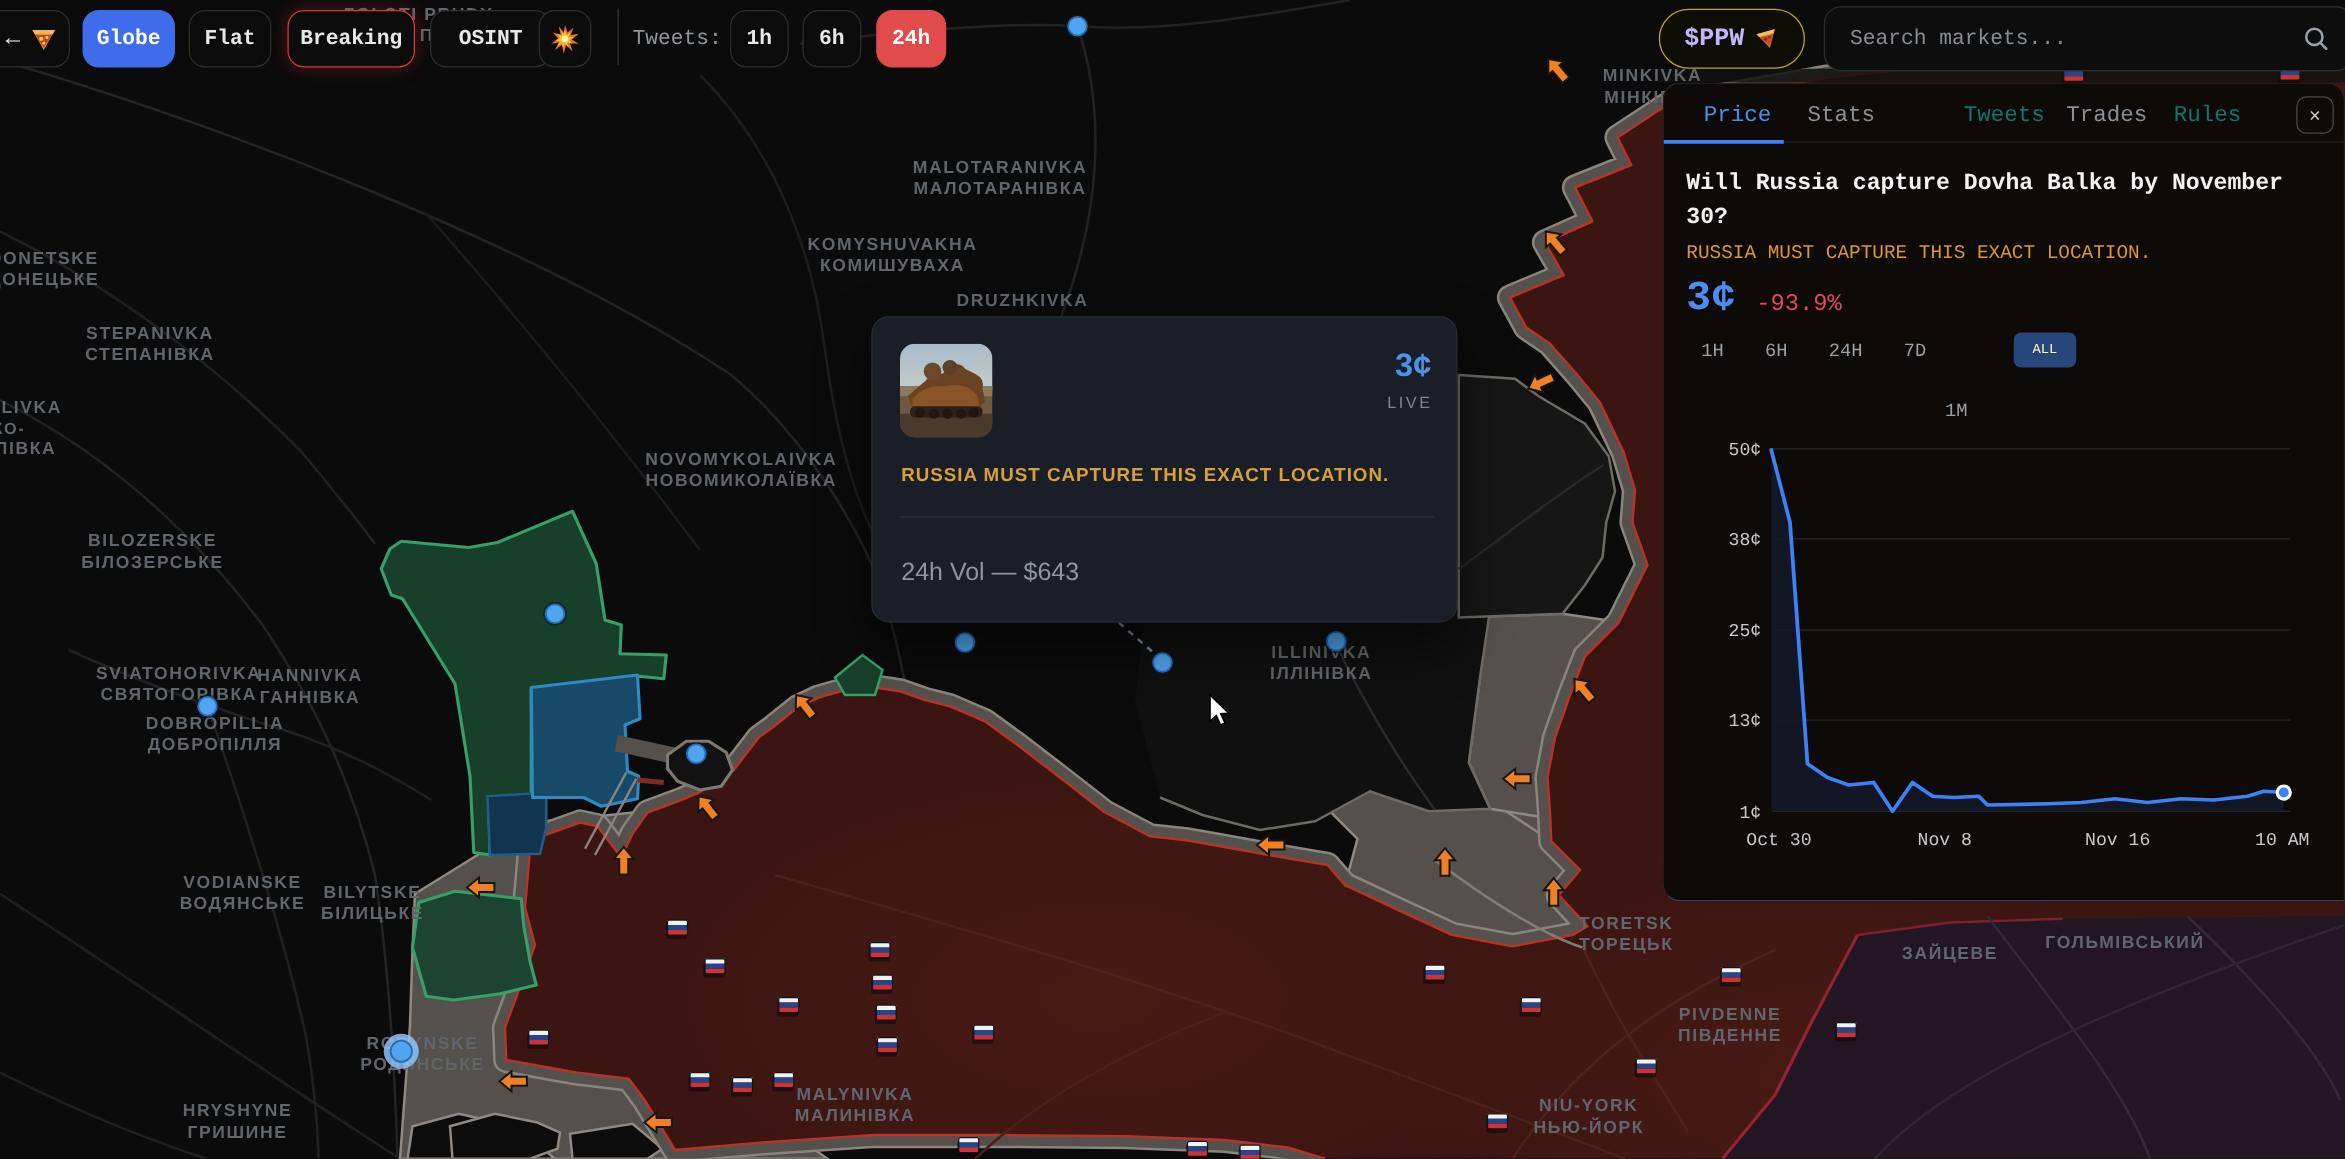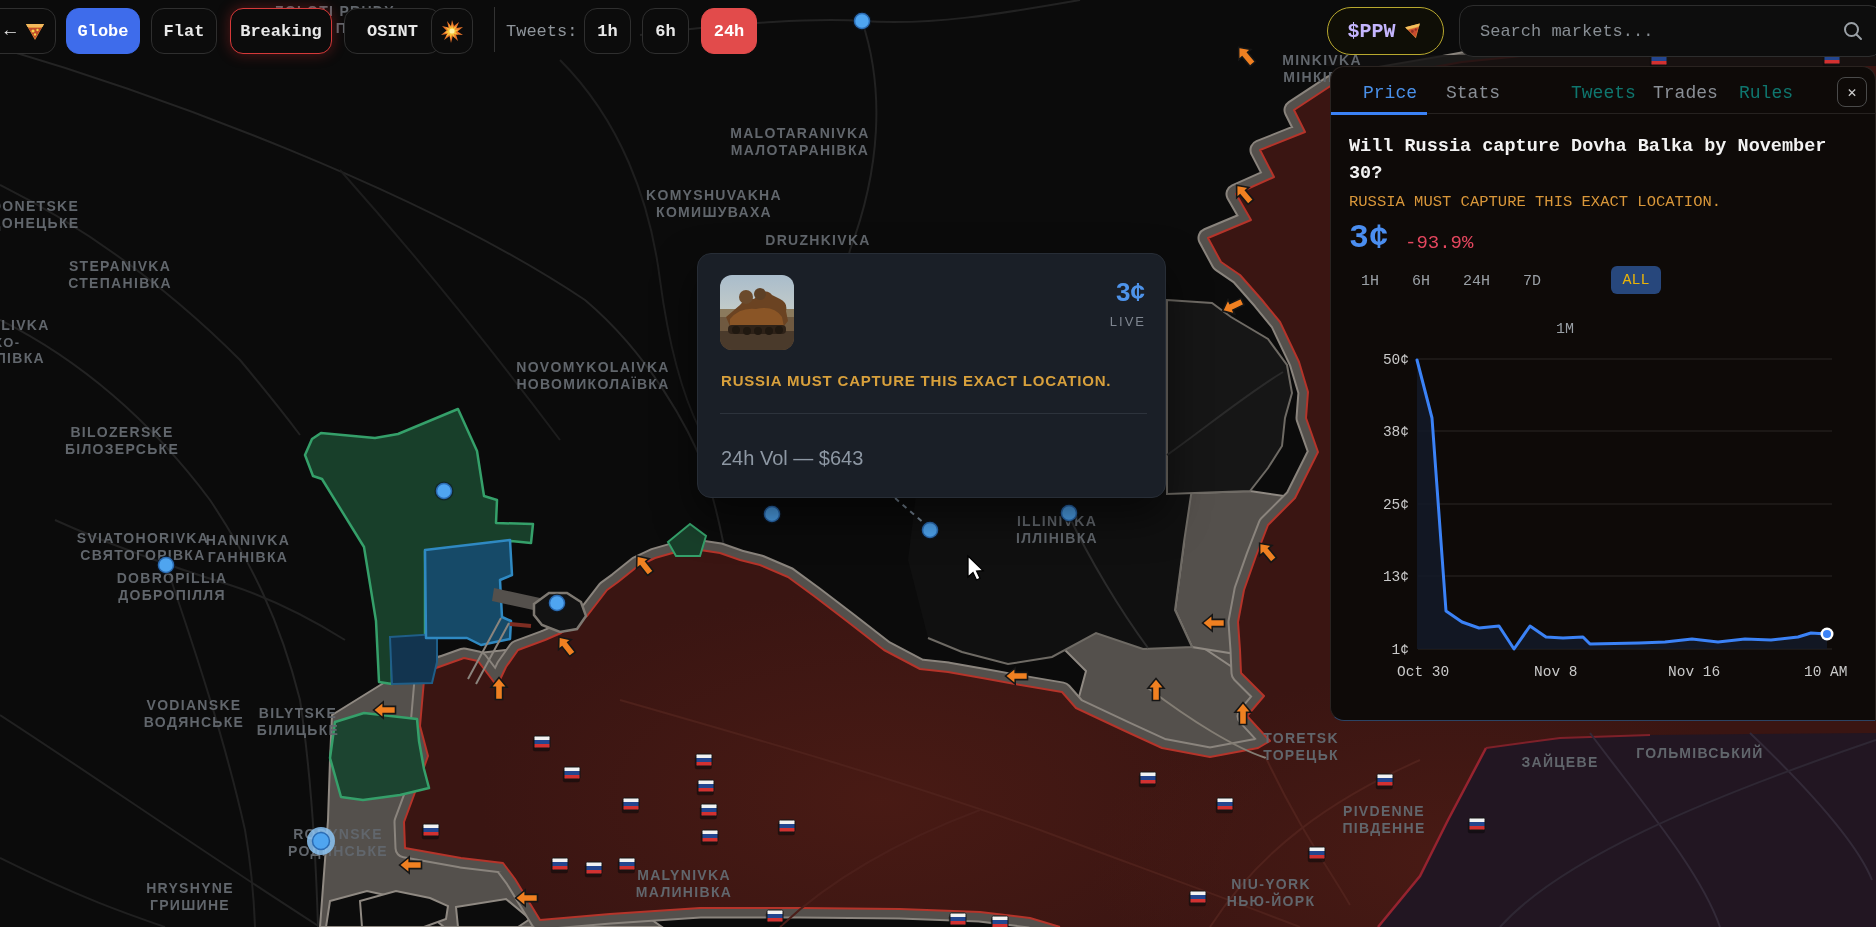--- a/index.html
+++ b/index.html
@@ -282,21 +282,21 @@
   <div style="position:absolute;left:0;top:45px;width:96px;height:3px;background:#3b82f6;"></div>
   <div style="position:absolute;left:18px;top:66px;width:500px;color:#f2f2f2;font-weight:700;font-size:18.5px;line-height:27px;">Will Russia capture Dovha Balka by November 30?</div>
   <div style="position:absolute;left:18px;top:126px;color:#d9973a;font-size:15.5px;">RUSSIA MUST CAPTURE THIS EXACT LOCATION.</div>
   <div style="position:absolute;left:18px;top:153px;color:#4b8ef0;font-weight:700;font-size:33px;">3¢</div>
   <div style="position:absolute;left:74px;top:165px;color:#e5475f;font-size:19px;">-93.9%</div>
   <div style="position:absolute;left:30px;top:206px;color:#9aa0a6;font-size:15px;">1H</div>
   <div style="position:absolute;left:81px;top:206px;color:#9aa0a6;font-size:15px;">6H</div>
   <div style="position:absolute;left:132px;top:206px;color:#9aa0a6;font-size:15px;">24H</div>
   <div style="position:absolute;left:192px;top:206px;color:#9aa0a6;font-size:15px;">7D</div>
   <div style="position:absolute;left:225px;top:206px;color:#9aa0a6;font-size:15px;margin-top:48px;">1M</div>
-  <div style="position:absolute;left:280px;top:199px;width:50px;height:28px;background:#27477c;border-radius:6px;display:flex;align-items:center;justify-content:center;color:#eab308;font-size:15px;">ALL</div>
+  <div style="position:absolute;left:280px;top:199px;width:50px;height:28px;background:#27477c;border-radius:6px;display:flex;align-items:center;justify-content:center;color:#fef9c3;font-size:11px;">ALL</div>
   <svg width="546" height="380" viewBox="0 0 546 380" style="position:absolute;left:0;top:240px;">
     <g stroke="#2a2724" stroke-width="1">
       <line x1="87" y1="52" x2="501" y2="52"></line>
       <line x1="87" y1="124" x2="501" y2="124"></line>
       <line x1="87" y1="197" x2="501" y2="197"></line>
       <line x1="87" y1="269" x2="501" y2="269"></line>
       <line x1="87" y1="342" x2="501" y2="342"></line>
     </g>
     <g fill="#c9c9c9" font-size="14.5" font-family="Liberation Mono" text-anchor="end">
       <text x="78" y="57">50¢</text>

